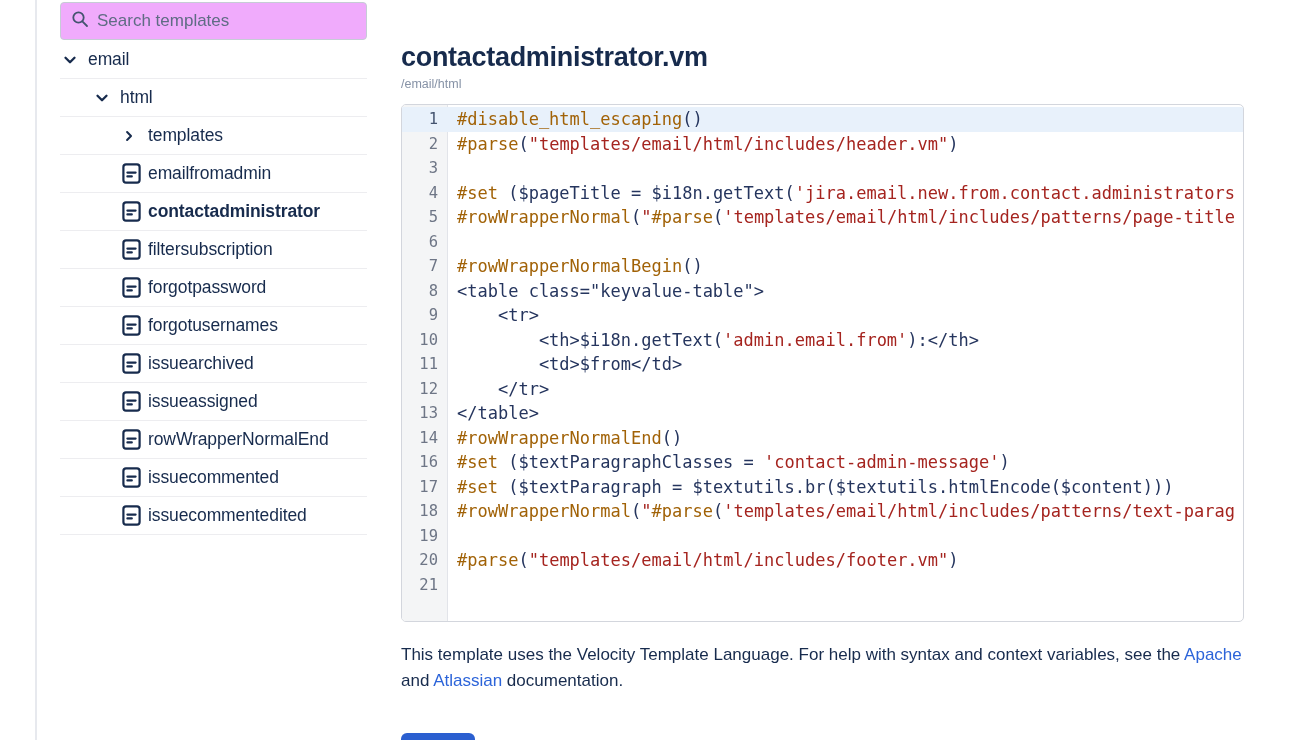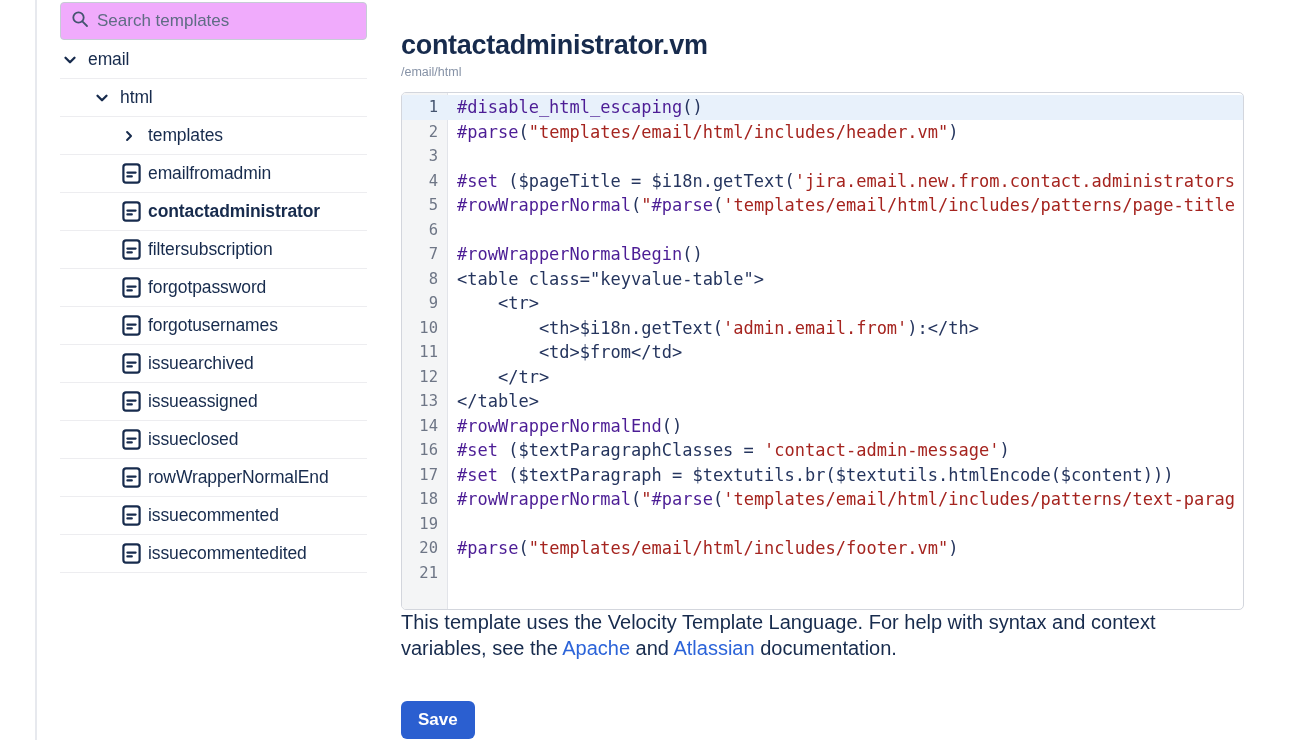--- a/index.html
+++ b/index.html
@@ -20,40 +20,40 @@
   .tree-row { display:flex; align-items:center; height:38px; border-bottom:1px solid #ededf0; cursor:pointer; }
   .tree-row.lvl0 { padding-left:2px; }
   .tree-row.lvl1 { padding-left:34px; }
   .tree-row.lvl2 { padding-left:62px; }
   .tree-icon { width:26px; display:inline-flex; align-items:center; justify-content:flex-start; flex:0 0 26px; }
   .tree-label { font-size:17.5px; font-weight:500; color:#172b4d; letter-spacing:-0.1px; }
   .tree-row.selected .tree-label { font-weight:700; }
 
   
   .main { position:absolute; left:401px; top:0; width:843px; }
-  .page-title { margin-top:30px; font-size:27px; font-weight:700; color:#172b4d; letter-spacing:-0.3px; }
+  .page-title { margin-top:42px; font-size:27px; font-weight:700; color:#172b4d; letter-spacing:-0.3px; }
   .file-path { margin-top:4px; font-size:12.5px; color:#8692a6; }
 
   .editor { position:relative; margin-top:13px; height:518px; border:1px solid #d3d6dd;
             border-radius:5px; overflow:hidden; background:#fff; }
   .gutter-strip { position:absolute; left:0; top:0; bottom:0; width:46px;
                   background:#f4f5f6; border-right:1px solid #e2e4e9; }
   .code-lines { position:relative; padding-top:2px; }
   .cl { display:flex; height:24.5px; line-height:24.5px;
         font-family:"DejaVu Sans Mono", monospace; font-size:17px; }
   .cl .ln { flex:0 0 46px; width:46px; padding-right:10px; text-align:right;
             font-size:15.5px; color:#6e7686; }
   .cl .code { flex:1; padding-left:9px; white-space:pre; overflow:hidden; color:#25355e; }
   .cl.active { background:#e8f1fb; }
   .cl.active .ln { color:#44546f; }
-  .code .kw  { color:#4c1d95; }
+  .code .kw  { color:#a16207; }
   .code .str { color:#a5241f; }
   .code .txt { color:#25355e; }
 
-  .help { margin-top:0; font-size:20px; line-height:25.5px; color:#172b4d; max-width:860px; }
+  .help { margin-top:20px; font-size:17px; line-height:25.5px; color:#172b4d; max-width:860px; }
   .help a.hl { color:#2c64d9; text-decoration:none; cursor:pointer; }
 
   .save { margin-top:22px; display:inline-block; background:#2b5fd0; color:#ffffff;
           border:none; border-radius:6px; font-family:"Liberation Sans",sans-serif;
           font-size:17px; font-weight:600; padding:9px 17px; cursor:pointer; }
 </style>
 </head>
 <body>
 
 <div class="panel-divider"></div>
@@ -154,29 +154,20 @@
         </span>
         <span class="tree-label">issueassigned</span>
       </div>
       <div class="tree-row lvl2">
         <span class="tree-icon">
           <svg width="19" height="21" viewBox="0 0 19 21">
             <rect x="1.4" y="1.4" width="16.2" height="18.2" rx="2.6" fill="none" stroke="#172b4d" stroke-width="2.2"></rect>
             <path d="M5.4 9.6h8.2M5.4 13.4h4.4" stroke="#172b4d" stroke-width="2.2" stroke-linecap="round"></path>
           </svg>
         </span>
-        <span class="tree-label">issueclosed</span>
-      </div>
-      <div class="tree-row lvl2">
-        <span class="tree-icon">
-          <svg width="19" height="21" viewBox="0 0 19 21">
-            <rect x="1.4" y="1.4" width="16.2" height="18.2" rx="2.6" fill="none" stroke="#172b4d" stroke-width="2.2"></rect>
-            <path d="M5.4 9.6h8.2M5.4 13.4h4.4" stroke="#172b4d" stroke-width="2.2" stroke-linecap="round"></path>
-          </svg>
-        </span>
         <span class="tree-label">rowWrapperNormalEnd</span>
       </div>
       <div class="tree-row lvl2">
         <span class="tree-icon">
           <svg width="19" height="21" viewBox="0 0 19 21">
             <rect x="1.4" y="1.4" width="16.2" height="18.2" rx="2.6" fill="none" stroke="#172b4d" stroke-width="2.2"></rect>
             <path d="M5.4 9.6h8.2M5.4 13.4h4.4" stroke="#172b4d" stroke-width="2.2" stroke-linecap="round"></path>
           </svg>
         </span>
         <span class="tree-label">issuecommented</span>

